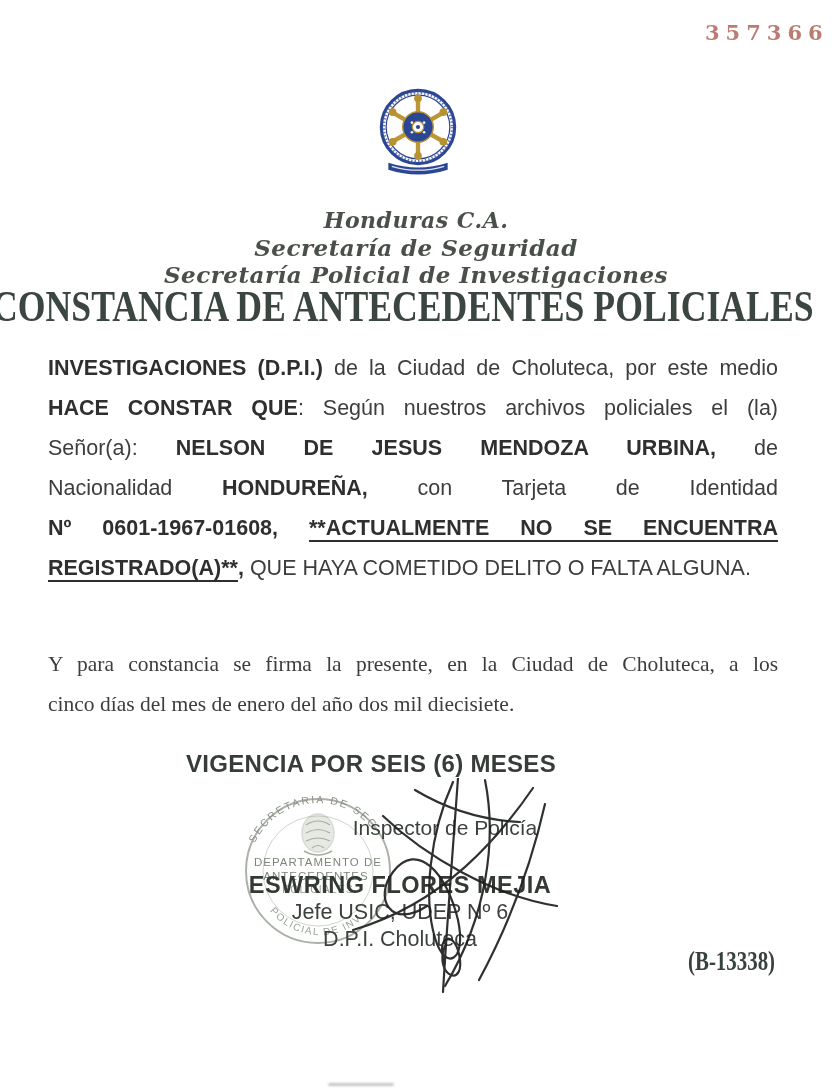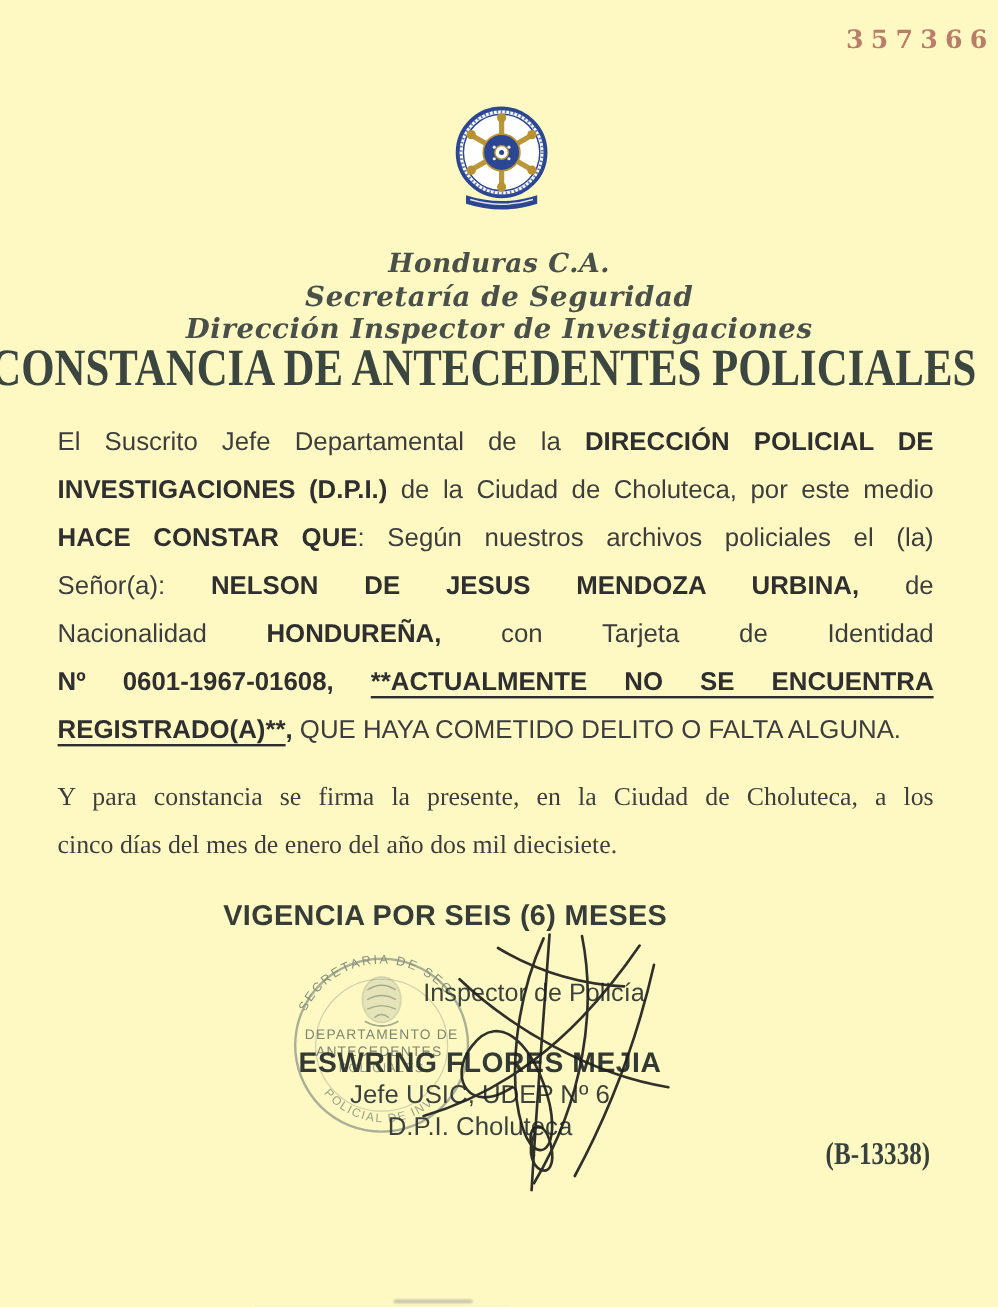--- a/index.html
+++ b/index.html
@@ -1,20 +1,20 @@
 <!DOCTYPE html>
 <html><head>
 <meta charset="utf-8">
 <style>
   html,body{margin:0;padding:0;background:#e8e8e8;}
   .page{
     position:relative;
     width:832px;height:1089px;
     margin:0 auto;
-    background:#fef9c3;
+    background:#ffffff;
     overflow:hidden;
     font-family:"Liberation Sans",sans-serif;
     color:#3d3d3d;
   }
   
   .serial{
     position:absolute;top:20px;left:705px;
     font-family:"DejaVu Serif",serif;
     font-size:21px;font-weight:600;
     letter-spacing:6px;
@@ -123,29 +123,28 @@
       <circle cx="50" cy="47" r="2.4" fill="#2b4693"></circle>
 
       <path d="M16,88 Q50,99 84,88 L84,96 Q50,107 16,96 Z" fill="#2b4693"></path>
       <path d="M20,92 Q50,101 80,92" fill="none" stroke="#ffffff" stroke-width="1.4" opacity=".85"></path>
     </svg>
   </div>
 
   <div class="hdr">
     <div class="h-line">Honduras C.A.</div>
     <div class="h-line">Secretaría de Seguridad</div>
-    <div class="h-line">Dirección Inspector de Investigaciones</div>
+    <div class="h-line">Secretaría Policial de Investigaciones</div>
   </div>
 
   <div class="title-wrap">
     <span class="title">CONSTANCIA DE ANTECEDENTES POLICIALES</span>
   </div>
 
   <div class="para p1">
-      <div class="line jl"><span>El Suscrito Jefe Departamental de la </span><span class="b">DIRECCIÓN POLICIAL DE</span></div>
       <div class="line jl"><span class="b">INVESTIGACIONES (D.P.I.)</span><span> de la Ciudad de Choluteca, por este medio</span></div>
       <div class="line jl"><span class="b">HACE CONSTAR QUE</span><span>: Según nuestros archivos policiales el (la)</span></div>
       <div class="line jl"><span>Señor(a): </span><span class="b">NELSON DE JESUS MENDOZA URBINA,</span><span> de</span></div>
       <div class="line jl"><span>Nacionalidad </span><span class="b">HONDUREÑA,</span><span> con Tarjeta de Identidad</span></div>
       <div class="line jl"><span class="b">Nº 0601-1967-01608,</span><span> </span><span class="b u">**ACTUALMENTE NO SE ENCUENTRA</span></div>
       <div class="line"><span class="b u">REGISTRADO(A)**</span><span class="b">,</span><span> QUE HAYA COMETIDO DELITO O FALTA ALGUNA.</span></div>
     </div>
 
   <div class="para p2">
       <div class="line jl"><span>Y para constancia se firma la presente, en la Ciudad de Choluteca, a los</span></div>

